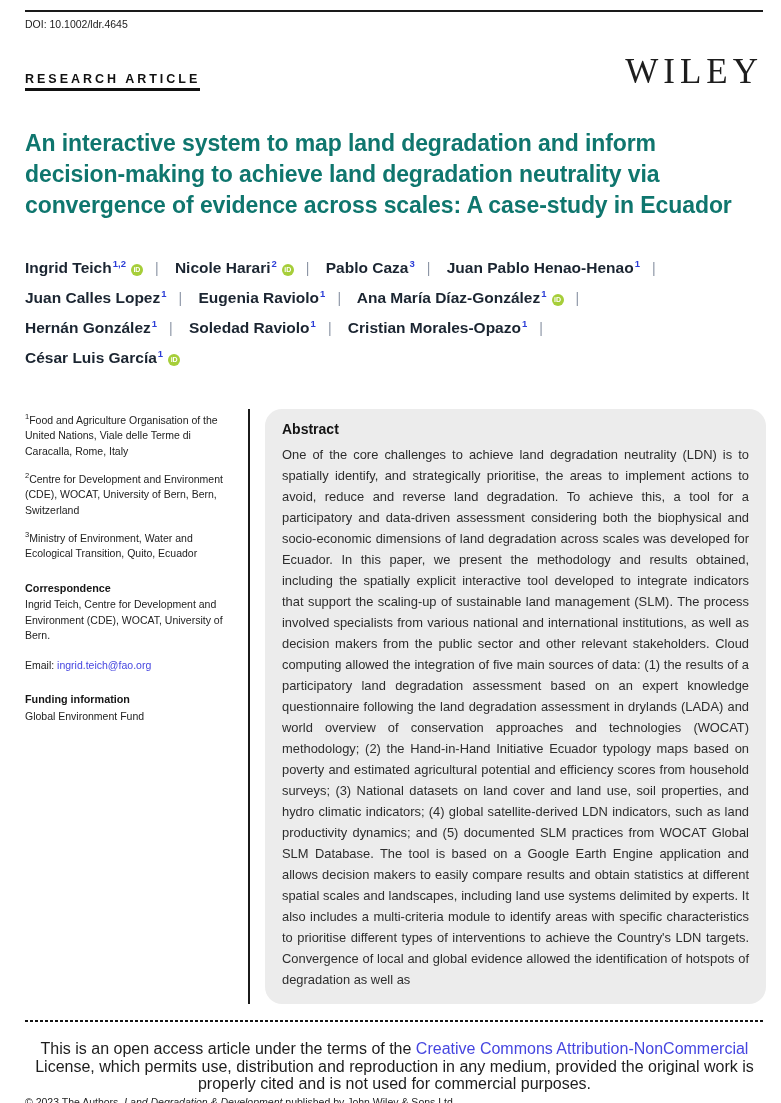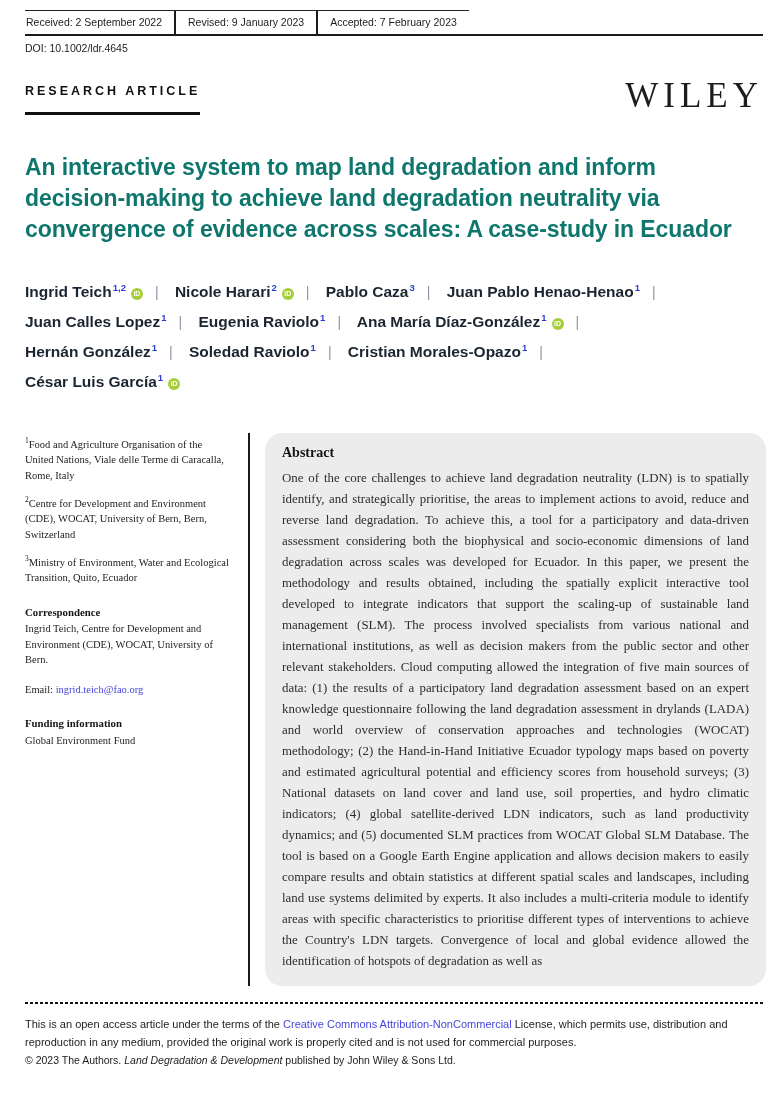--- a/index.html
+++ b/index.html
@@ -21,21 +21,21 @@
     font-size:10.5px;padding:5px 12px 6px 12px;color:#1c1c1c;white-space:nowrap;
   }
   .date-cell:first-child{padding-left:1px;}
   .date-cell.sep{border-right:2px solid #1c1c1c;}
   .full-rule{height:2px;background:#1a1a1a;width:738px;}
   .doi{font-size:10.5px;margin-top:6px;color:#1c1c1c;}
   
   .type-row{display:flex;justify-content:space-between;align-items:flex-end;margin-top:24px;width:738px;}
   .article-type{
     font-size:12.5px;font-weight:bold;letter-spacing:3px;color:#111;
-    border-bottom:3px solid #111;padding-bottom:14px;
+    border-bottom:3px solid #111;padding-bottom:2px;
   }
   .wiley{
     font-family:"Liberation Serif",serif;font-size:35px;letter-spacing:5px;color:#1d1d1d;
     line-height:1;padding-bottom:2px;
   }
   
   .title{
     margin-top:37px;width:735px;font-size:23px;line-height:31px;font-weight:bold;color:#0f766e;
     letter-spacing:-0.1px;
   }
@@ -44,21 +44,21 @@
   .a-sup{
     font-size:9.5px;color:var(--superscript);vertical-align:super;line-height:0;margin-left:1px;font-weight:bold;
   }
   .a-sep{color:#8d96a6;font-weight:normal;margin:0 12px;font-size:14px;}
   .orcid{
     display:inline-block;width:12px;height:12px;border-radius:50%;background:var(--orcid-green);
     color:#fff;font-size:7px;font-weight:bold;text-align:center;line-height:12px;
     margin-left:5px;vertical-align:1px;letter-spacing:0;cursor:pointer;
   }
   
-  .columns{display:flex;margin-top:36px;align-items:stretch;width:741px;font-family:Liberation Serif, serif;}
+  .columns{display:flex;margin-top:36px;align-items:stretch;width:741px;}
   .sidebar{width:207px;flex-shrink:0;font-size:10.5px;line-height:15.5px;color:#222;}
   .aff{margin-bottom:9px;}
   .aff sup{font-size:7.5px;}
   .side-heading{font-weight:bold;margin-top:19px;margin-bottom:1px;font-size:10.8px;color:#161616;}
   .email-line{margin-top:14px;}
   a.link{color:var(--link);text-decoration:none;cursor:pointer;}
   .vrule{width:2px;background:#1b1b1b;margin-left:16px;flex-shrink:0;}
   .abstract-box{
     flex:1;margin-left:15px;background:var(--abstract-bg);
     padding:12px 17px 14px 17px;
@@ -66,36 +66,29 @@
   }
   .abstract-heading{font-size:14px;font-weight:bold;color:#141414;margin-bottom:7px;}
   .abstract-text{
     font-size:12.9px;line-height:21px;text-align:justify;color:#2d2d2d;
   }
   
   .dashed-rule{
     margin-top:16px;height:2px;width:739px;
     background:repeating-linear-gradient(to right,#141414 0 3px,transparent 3px 5px);
   }
-  .oa-text{margin-top:12px;width:739px;font-size:11px;line-height:17.5px;color:#1d1d1d;}
+  .oa-text{margin-top:18px;width:739px;font-size:16px;line-height:17.5px;color:#1d1d1d;text-align:center;}
   .copyright{margin-top:1px;font-size:10.5px;line-height:17.5px;color:#1d1d1d;}
   i{}
 </style>
 </head>
 <body>
 
 <div class="page">
 
-  <div>
-    <div class="dates-cells">
-      <span class="date-cell sep">Received: 2 September 2022</span>
-      <span class="date-cell sep">Revised: 9 January 2023</span>
-      <span class="date-cell">Accepted: 7 February 2023</span>
-    </div>
-  </div>
   <div class="full-rule"></div>
   <div class="doi">DOI: 10.1002/ldr.4645</div>
 
   <div class="type-row">
     <span class="article-type">RESEARCH ARTICLE</span>
     <span class="wiley">WILEY</span>
   </div>
 
   <h1 class="title">An interactive system to map land degradation and inform decision-making to achieve land degradation neutrality via convergence of evidence across scales: A case-study in Ecuador</h1>
 

